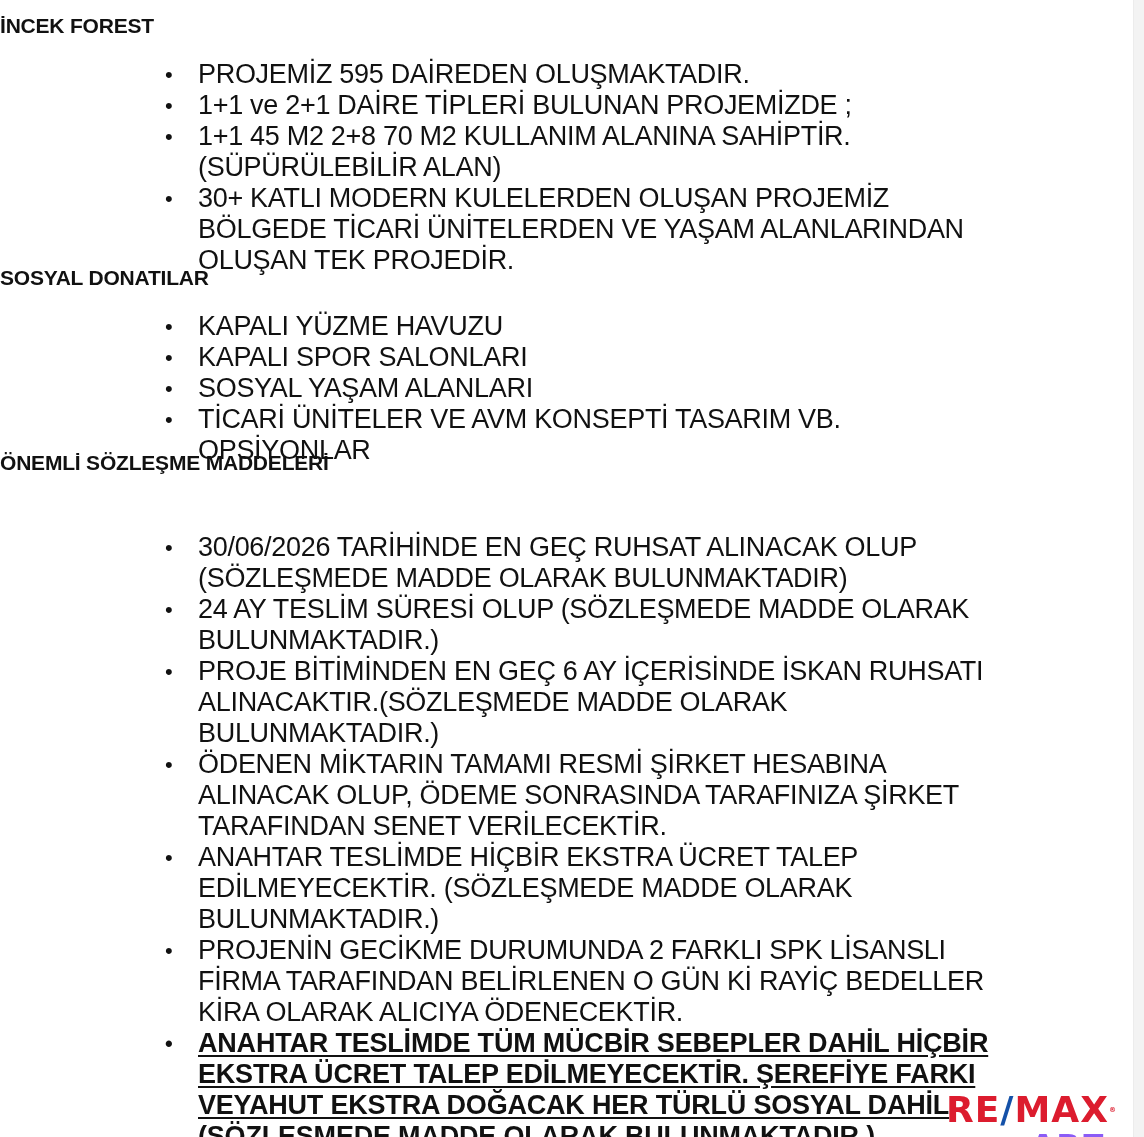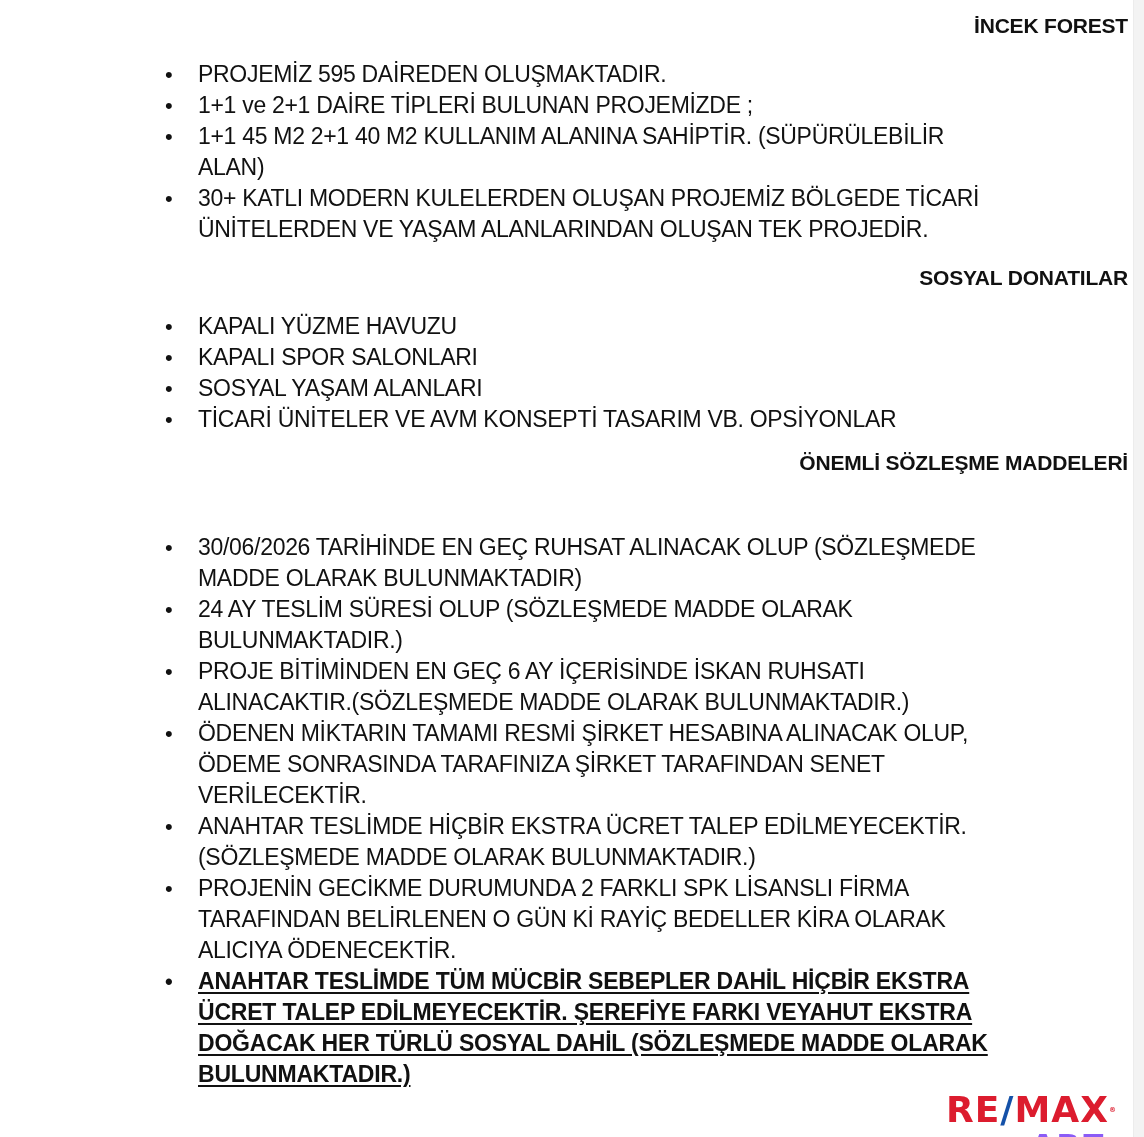--- a/index.html
+++ b/index.html
@@ -2,41 +2,41 @@
 <html><head>
 <meta charset="utf-8">
 <style>
   html, body { margin:0; padding:0; }
   body {
     width:1144px; height:1137px; background:#ffffff; position:relative; overflow:hidden;
     font-family:"Liberation Sans", sans-serif; color:#111;
   }
   .edge { position:absolute; top:0; right:0; width:10px; height:1137px; background:#f3f3f3; border-left:1px solid #ececec; }
   .doc { position:absolute; left:0; top:0; width:1144px; }
-  .heading { position:absolute; left:0; width:1128px; text-align:right; font-weight:bold; font-size:21px; letter-spacing:-0.2px; }
+  .heading { position:absolute; left:0; width:1128px; text-align:left; font-weight:bold; font-size:21px; letter-spacing:-0.2px; }
   ul { list-style:none; margin:0; padding:0; position:absolute; left:160px; width:850px; }
-  li { position:relative; padding-left:38px; font-size:23px; line-height:31px; margin-bottom:0px; letter-spacing:-0.3px; }
+  li { position:relative; padding-left:38px; font-size:27px; line-height:31px; margin-bottom:0px; letter-spacing:-0.3px; }
   li::before { content:"•"; position:absolute; left:5px; top:0; font-size:22px; }
   li.emph { font-weight:bold; text-decoration:underline; text-underline-offset:3px; letter-spacing:-0.2px; }
   .logo { position:absolute; left:946px; top:1091px; width:164px; }
   .remax { font-weight:900; font-size:36px; letter-spacing:1px; color:#dc1c2e; font-family:"DejaVu Sans", sans-serif; line-height:38px; white-space:nowrap; }
   .remax .slash { color:#1451a8; }
   .remax sup { font-size:7px; color:#dc1c2e; vertical-align:top; }
   .arz { font-weight:900; font-size:32px; color:#8b5cf6; font-family:"DejaVu Sans", sans-serif; text-align:right; padding-right:4px; line-height:34px; letter-spacing:1px; }
 </style>
 </head>
 <body>
 
 <div class="doc">
   <div class="heading" style="top:14px;">İNCEK FOREST</div>
 
   <ul style="top:59px;">
     <li>PROJEMİZ 595 DAİREDEN OLUŞMAKTADIR.</li>
     <li>1+1 ve 2+1 DAİRE TİPLERİ BULUNAN PROJEMİZDE ;</li>
-    <li>1+1 45 M2     2+1  40 M2 KULLANIM ALANINA SAHİPTİR. (SÜPÜRÜLEBİLİR ALAN)</li>
+    <li>1+1 45 M2     2+8  70 M2 KULLANIM ALANINA SAHİPTİR. (SÜPÜRÜLEBİLİR ALAN)</li>
     <li>30+ KATLI MODERN KULELERDEN OLUŞAN PROJEMİZ BÖLGEDE TİCARİ ÜNİTELERDEN VE YAŞAM ALANLARINDAN OLUŞAN TEK PROJEDİR.</li>
   </ul>
 
   <div class="heading" style="top:266px;">SOSYAL DONATILAR</div>
 
   <ul style="top:311px;">
     <li>KAPALI YÜZME HAVUZU</li>
     <li>KAPALI SPOR SALONLARI</li>
     <li>SOSYAL YAŞAM ALANLARI</li>
     <li>TİCARİ ÜNİTELER VE AVM KONSEPTİ TASARIM  VB. OPSİYONLAR</li>

